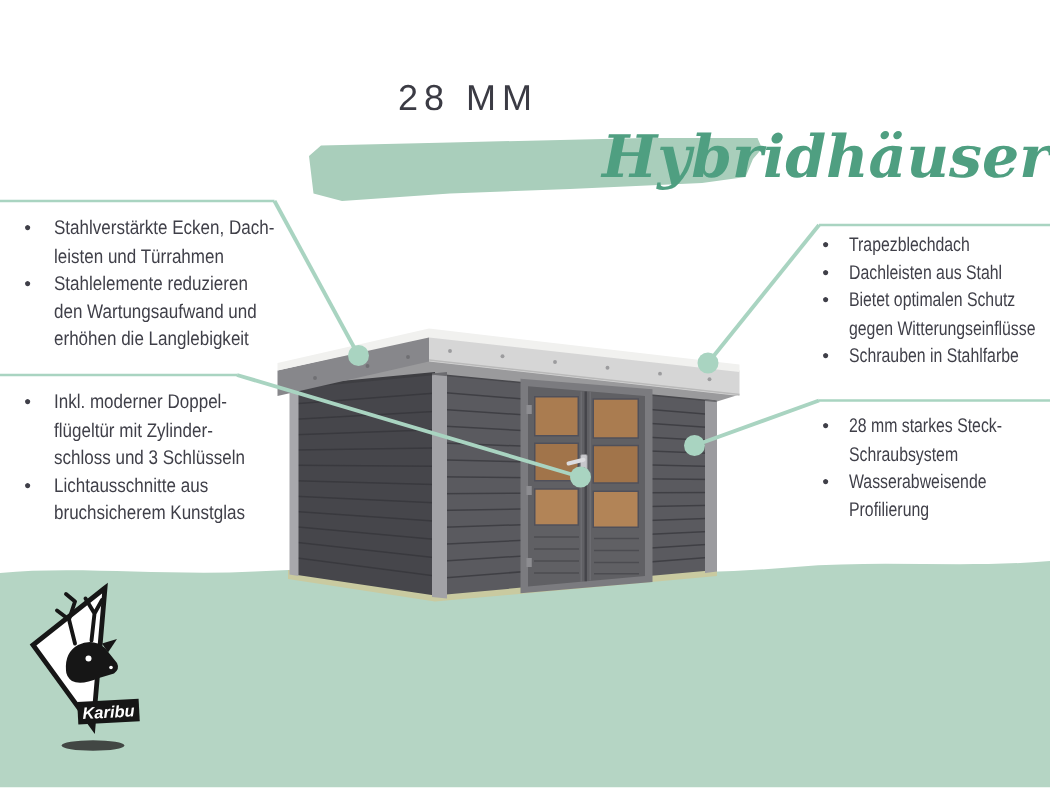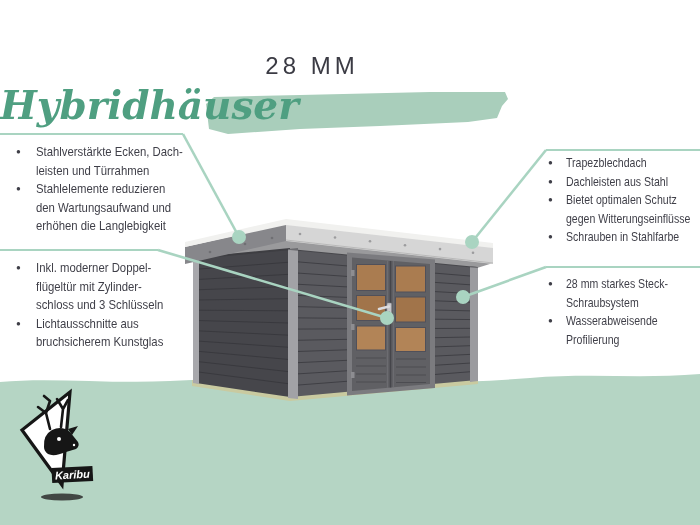--- a/index.html
+++ b/index.html
@@ -5,21 +5,21 @@
   html,body{margin:0;padding:0;}
   body{width:700px;height:525px;background:#ffffff;font-family:"Liberation Sans",sans-serif;overflow:hidden;}
   .stage{position:relative;width:700px;height:525px;background:#fff;overflow:hidden;}
   svg.scene{position:absolute;left:0;top:0;}
 
   .kicker{
     position:absolute;left:0;top:52px;width:624px;text-align:center;
     font-size:24px;letter-spacing:4px;color:#3b3b44;font-weight:400;
   }
   .script-title{
-    position:absolute;left:0;top:84px;width:700px;text-align:left;
+    position:absolute;left:0;top:84px;width:700px;text-align:right;
     font-family:"DejaVu Serif",serif;font-style:italic;font-weight:bold;
     font-size:39px;color:#4f9f81;line-height:1.1;
   }
 
   .callout{position:absolute;color:#3f3f48;font-size:13.2px;line-height:18.6px;}
   .callout .item{display:grid;}
   .callout.left .item{grid-template-columns:26px 1fr;}
   .callout.right .item{grid-template-columns:20px 1fr;}
   .callout .bullet{font-size:12px;line-height:18.6px;padding-left:6px;color:#3f3f48;}
   .callout.right .bullet{padding-left:2px;}

